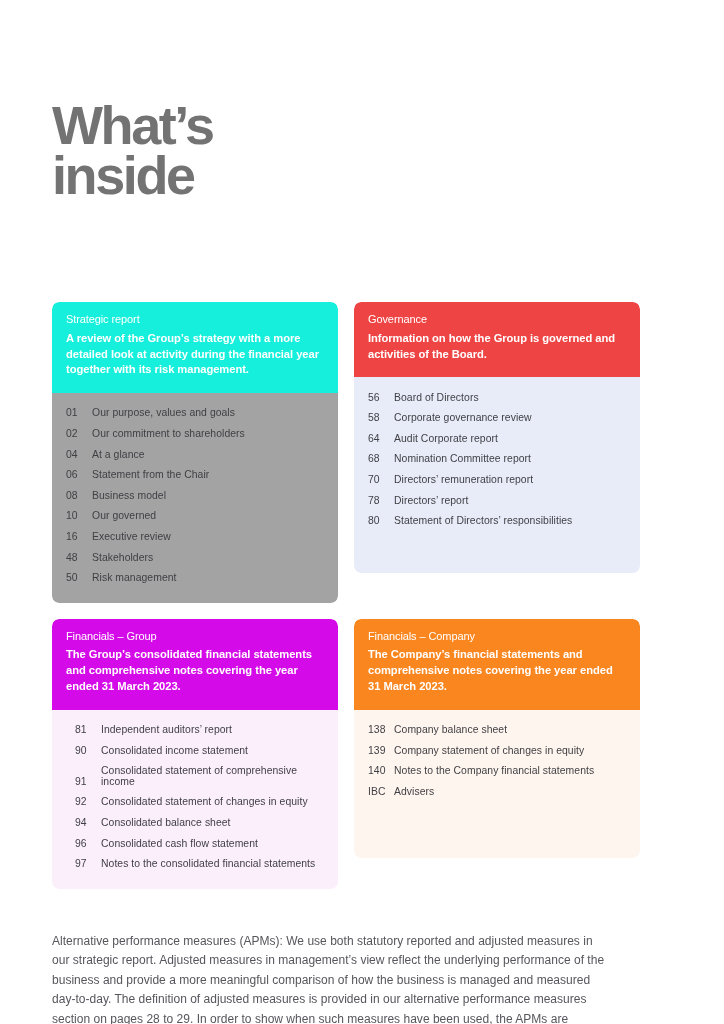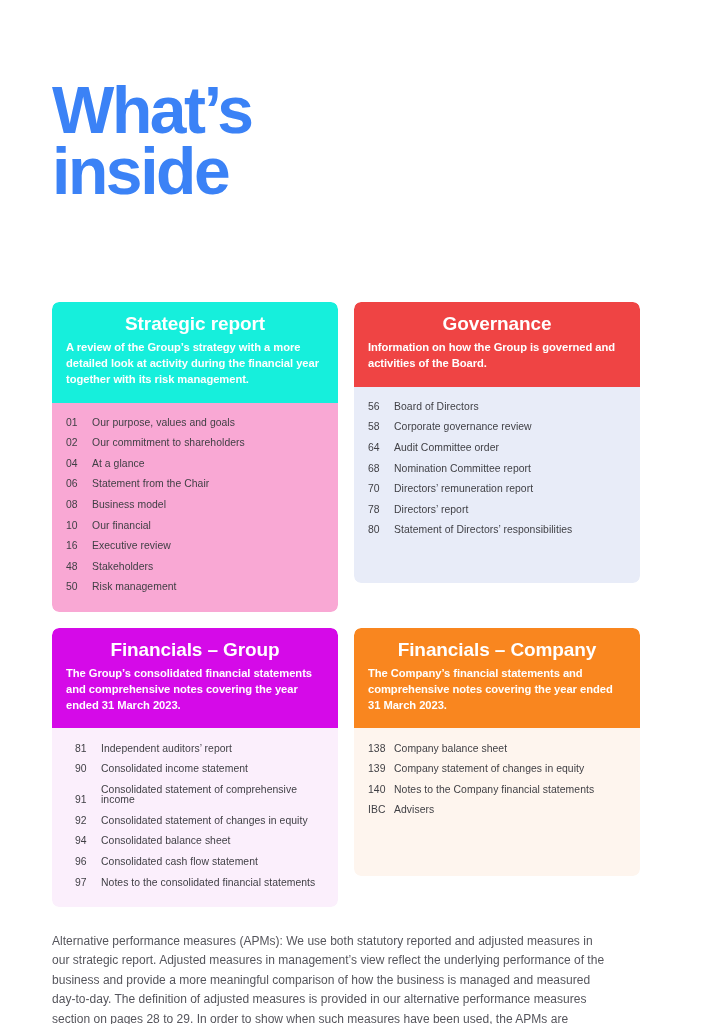--- a/index.html
+++ b/index.html
@@ -17,27 +17,27 @@
     position: relative;
     width: 724px;
     height: 1024px;
     background: #ffffff;
   }
 
   
   .headline {
     position: absolute;
     left: 52px;
-    top: 80px;
+    top: 100px;
     width: 500px;
-    font-size: 66px;
+    font-size: 54px;
     line-height: 0.93;
     font-weight: 700;
     letter-spacing: -2.4px;
-    color: #3b82f6;
+    color: #737373;
   }
   .headline .line { display: block; }
 
   
   .cards {
     position: absolute;
     left: 52px;
     top: 302px;
     width: 588px;
     display: grid;
@@ -55,26 +55,25 @@
     flex-direction: column;
   }
 
   .card-head {
     padding: 11px 14px 15px 14px;
     border-radius: 7px 7px 0 0;
     color: #ffffff;
   }
 
   .card-title {
-    font-size: 19px;
-    font-weight: 700;
+    font-size: 11px;
+    font-weight: 400;
     line-height: 1.15;
     letter-spacing: -0.1px;
     margin-bottom: 5px;
-    text-align: center;
   }
 
   .card-desc {
     font-size: 11.2px;
     font-weight: 700;
     line-height: 1.42;
     letter-spacing: -0.05px;
   }
 
   .card-body {
@@ -94,21 +93,21 @@
   }
   .toc-num {
     width: 26px;
     flex: 0 0 26px;
     color: #3f3f44;
   }
   .toc-label { flex: 1 1 auto; }
 
   
   .card-strategic .card-head { background: #16efdc; }
-  .card-strategic .card-body { background: #f9a8d4; }
+  .card-strategic .card-body { background: #a3a3a3; }
 
   .card-governance .card-head { background: #ef4444; }
   .card-governance .card-body { background: #e8ecf8; }
 
   .card-fin-group .card-head { background: #d50ae8; }
   .card-fin-group .card-body { background: #fbeffc; padding-left: 23px; }
 
   .card-fin-company .card-head { background: #f9861f; }
   .card-fin-company .card-body { background: #fef5ee; }
 
@@ -163,21 +162,21 @@
         <div class="toc-row">
           <span class="toc-num">06</span>
           <span class="toc-label">Statement from the Chair</span>
         </div>
         <div class="toc-row">
           <span class="toc-num">08</span>
           <span class="toc-label">Business model</span>
         </div>
         <div class="toc-row">
           <span class="toc-num">10</span>
-          <span class="toc-label">Our financial</span>
+          <span class="toc-label">Our governed</span>
         </div>
         <div class="toc-row">
           <span class="toc-num">16</span>
           <span class="toc-label">Executive review</span>
         </div>
         <div class="toc-row">
           <span class="toc-num">48</span>
           <span class="toc-label">Stakeholders</span>
         </div>
         <div class="toc-row">
@@ -196,21 +195,21 @@
         <div class="toc-row">
           <span class="toc-num">56</span>
           <span class="toc-label">Board of Directors</span>
         </div>
         <div class="toc-row">
           <span class="toc-num">58</span>
           <span class="toc-label">Corporate governance review</span>
         </div>
         <div class="toc-row">
           <span class="toc-num">64</span>
-          <span class="toc-label">Audit Committee order</span>
+          <span class="toc-label">Audit Corporate report</span>
         </div>
         <div class="toc-row">
           <span class="toc-num">68</span>
           <span class="toc-label">Nomination Committee report</span>
         </div>
         <div class="toc-row">
           <span class="toc-num">70</span>
           <span class="toc-label">Directors’ remuneration report</span>
         </div>
         <div class="toc-row">

